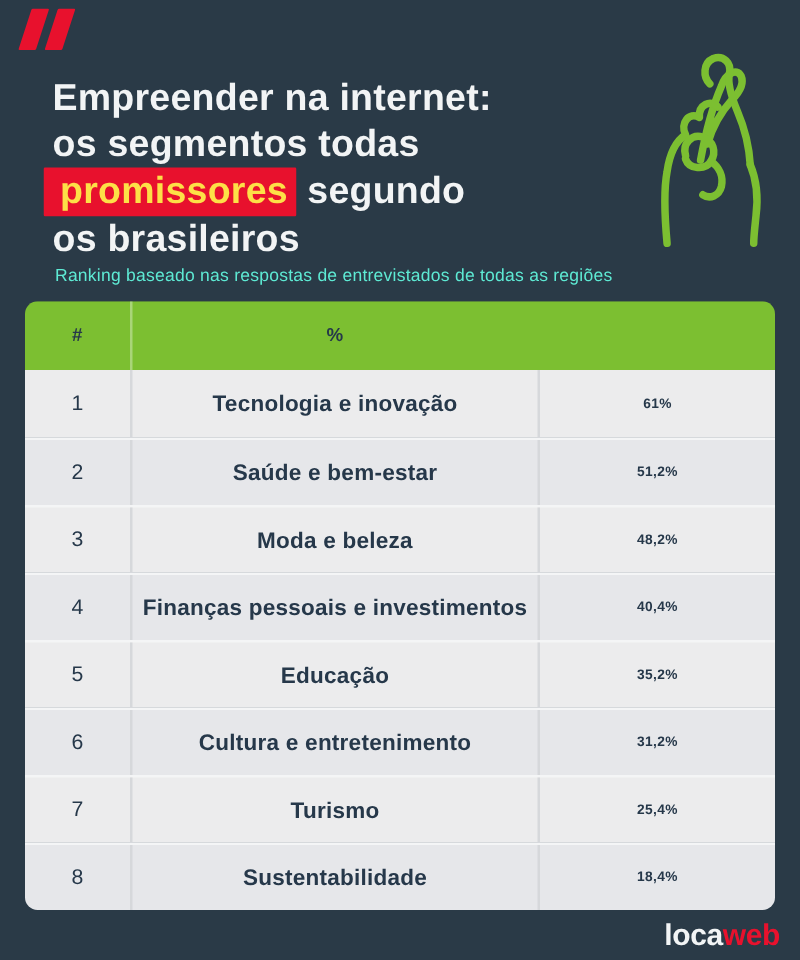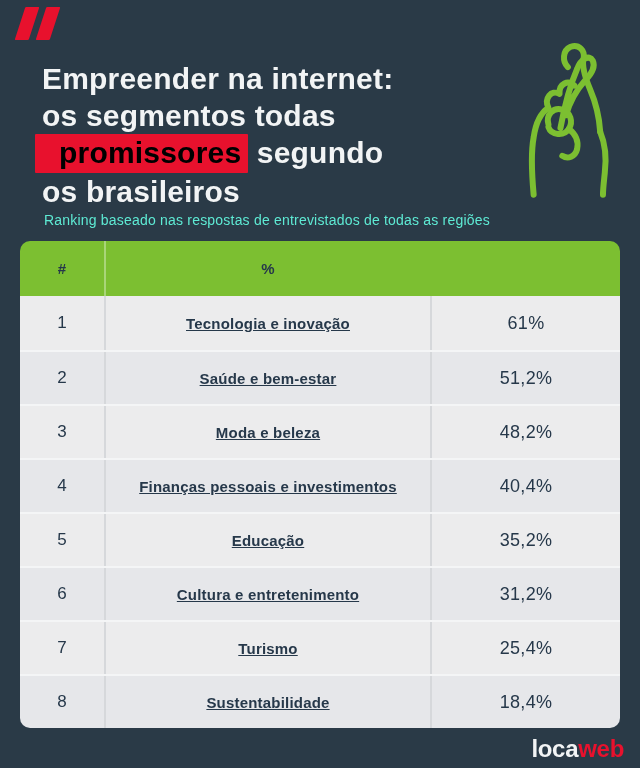--- a/index.html
+++ b/index.html
@@ -23,22 +23,22 @@
   .quote{position:absolute;left:20px;top:7px;display:flex;gap:7px;}
   .quote i{display:block;width:14px;height:33px;background:var(--red);transform:skewX(-18deg);border-radius:1px;}
   
   .title{
     position:absolute;left:42px;top:40px;
     font-size:30px;line-height:37px;font-weight:bold;
     color:var(--white);letter-spacing:.2px;
   }
   .title .line{white-space:nowrap;}
   .hl{
-    display:inline-block;background:var(--red);color:#000000;
-    padding:0 7px 2px 24px;margin-left:-7px;border-radius:1px;
+    display:inline-block;background:var(--red);color:#fde047;
+    padding:0 7px 2px 13px;margin-left:-7px;border-radius:1px;
   }
   .subtitle{
     position:absolute;left:44px;top:198px;
     font-size:14px;color:#5eead4;letter-spacing:.2px;
   }
   
   .fingers{position:absolute;top:33px;right:13px;width:122px;height:168px;}
   
   .rank-table{
     position:absolute;left:20px;top:241px;width:600px;
@@ -55,22 +55,22 @@
   .th + .th{border-left:2px solid rgba(255,255,255,.35);}
   .trow{
     display:grid;grid-template-columns:84px 326px 190px;
     height:54px;background:var(--row-bg);box-sizing:border-box;
   }
   .trow:nth-child(even){background:var(--row-bg-alt);}
   .trow + .trow{border-top:2px solid #f4f5f6;}
   .cell{display:flex;align-items:center;justify-content:center;color:var(--text-dark);}
   .cell + .cell{border-left:2px solid #d6d8db;}
   .cell-rank{font-size:17px;font-weight:normal;}
-  .cell-alt{font-size:15px;font-weight:bold;letter-spacing:.2px;text-decoration:underline;}
-  .cell-pct{font-size:18px;font-weight:normal;letter-spacing:.3px;}
+  .cell-alt{font-size:18px;font-weight:bold;letter-spacing:.2px;}
+  .cell-pct{font-size:11px;font-weight:bold;letter-spacing:.3px;}
   
   .logo{
     position:absolute;right:16px;bottom:5px;
     font-size:24px;font-weight:bold;letter-spacing:-.3px;
   }
   .logo .loca{color:var(--white);}
   .logo .web{color:var(--red);}
 </style>
 </head>
 <body style="background: rgb(42, 58, 71);">

